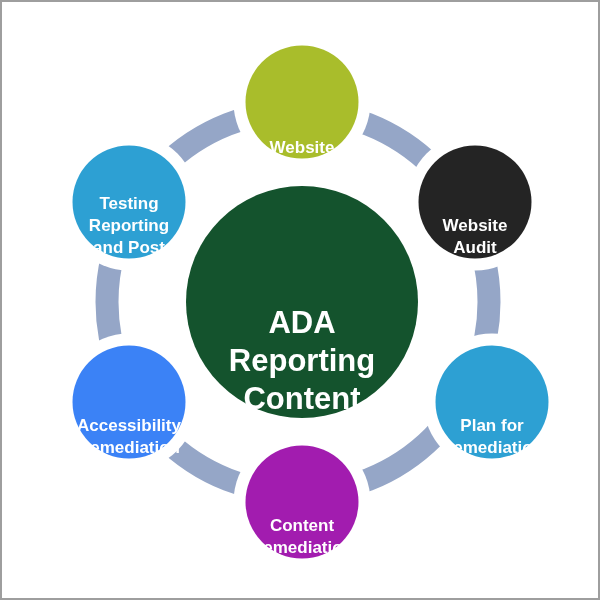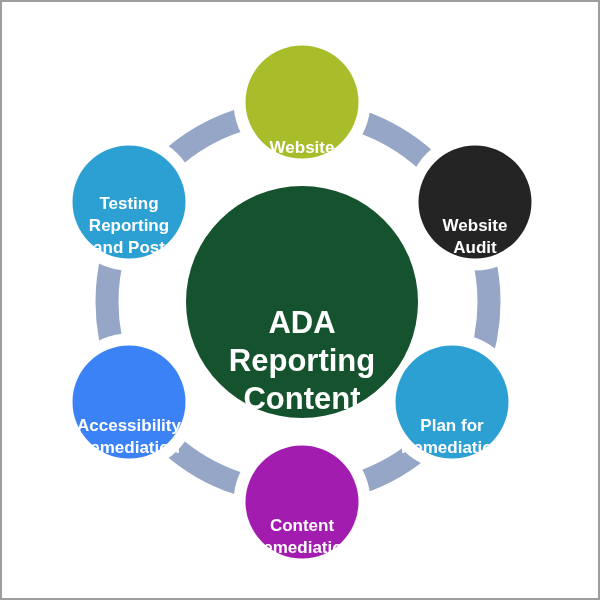--- a/index.html
+++ b/index.html
@@ -49,21 +49,21 @@
     font-size: 31px;
     font-weight: 700;
     line-height: 38px;
   }
   .label span {
     display: block;
   }
   
   .pos-top          { left: 300px; top: 100px; }
   .pos-top-right    { left: 473px; top: 200px; }
-  .pos-bottom-right { left: 450px; top: 400px; }
+  .pos-bottom-right { left: 490px; top: 400px; }
   .pos-bottom       { left: 300px; top: 500px; }
   .pos-bottom-left  { left: 127px; top: 400px; }
   .pos-top-left     { left: 127px; top: 200px; }
   .pos-center       { left: 300px; top: 300px; }
 </style>
 </head>
 <body>
 
 <div class="canvas">
 

